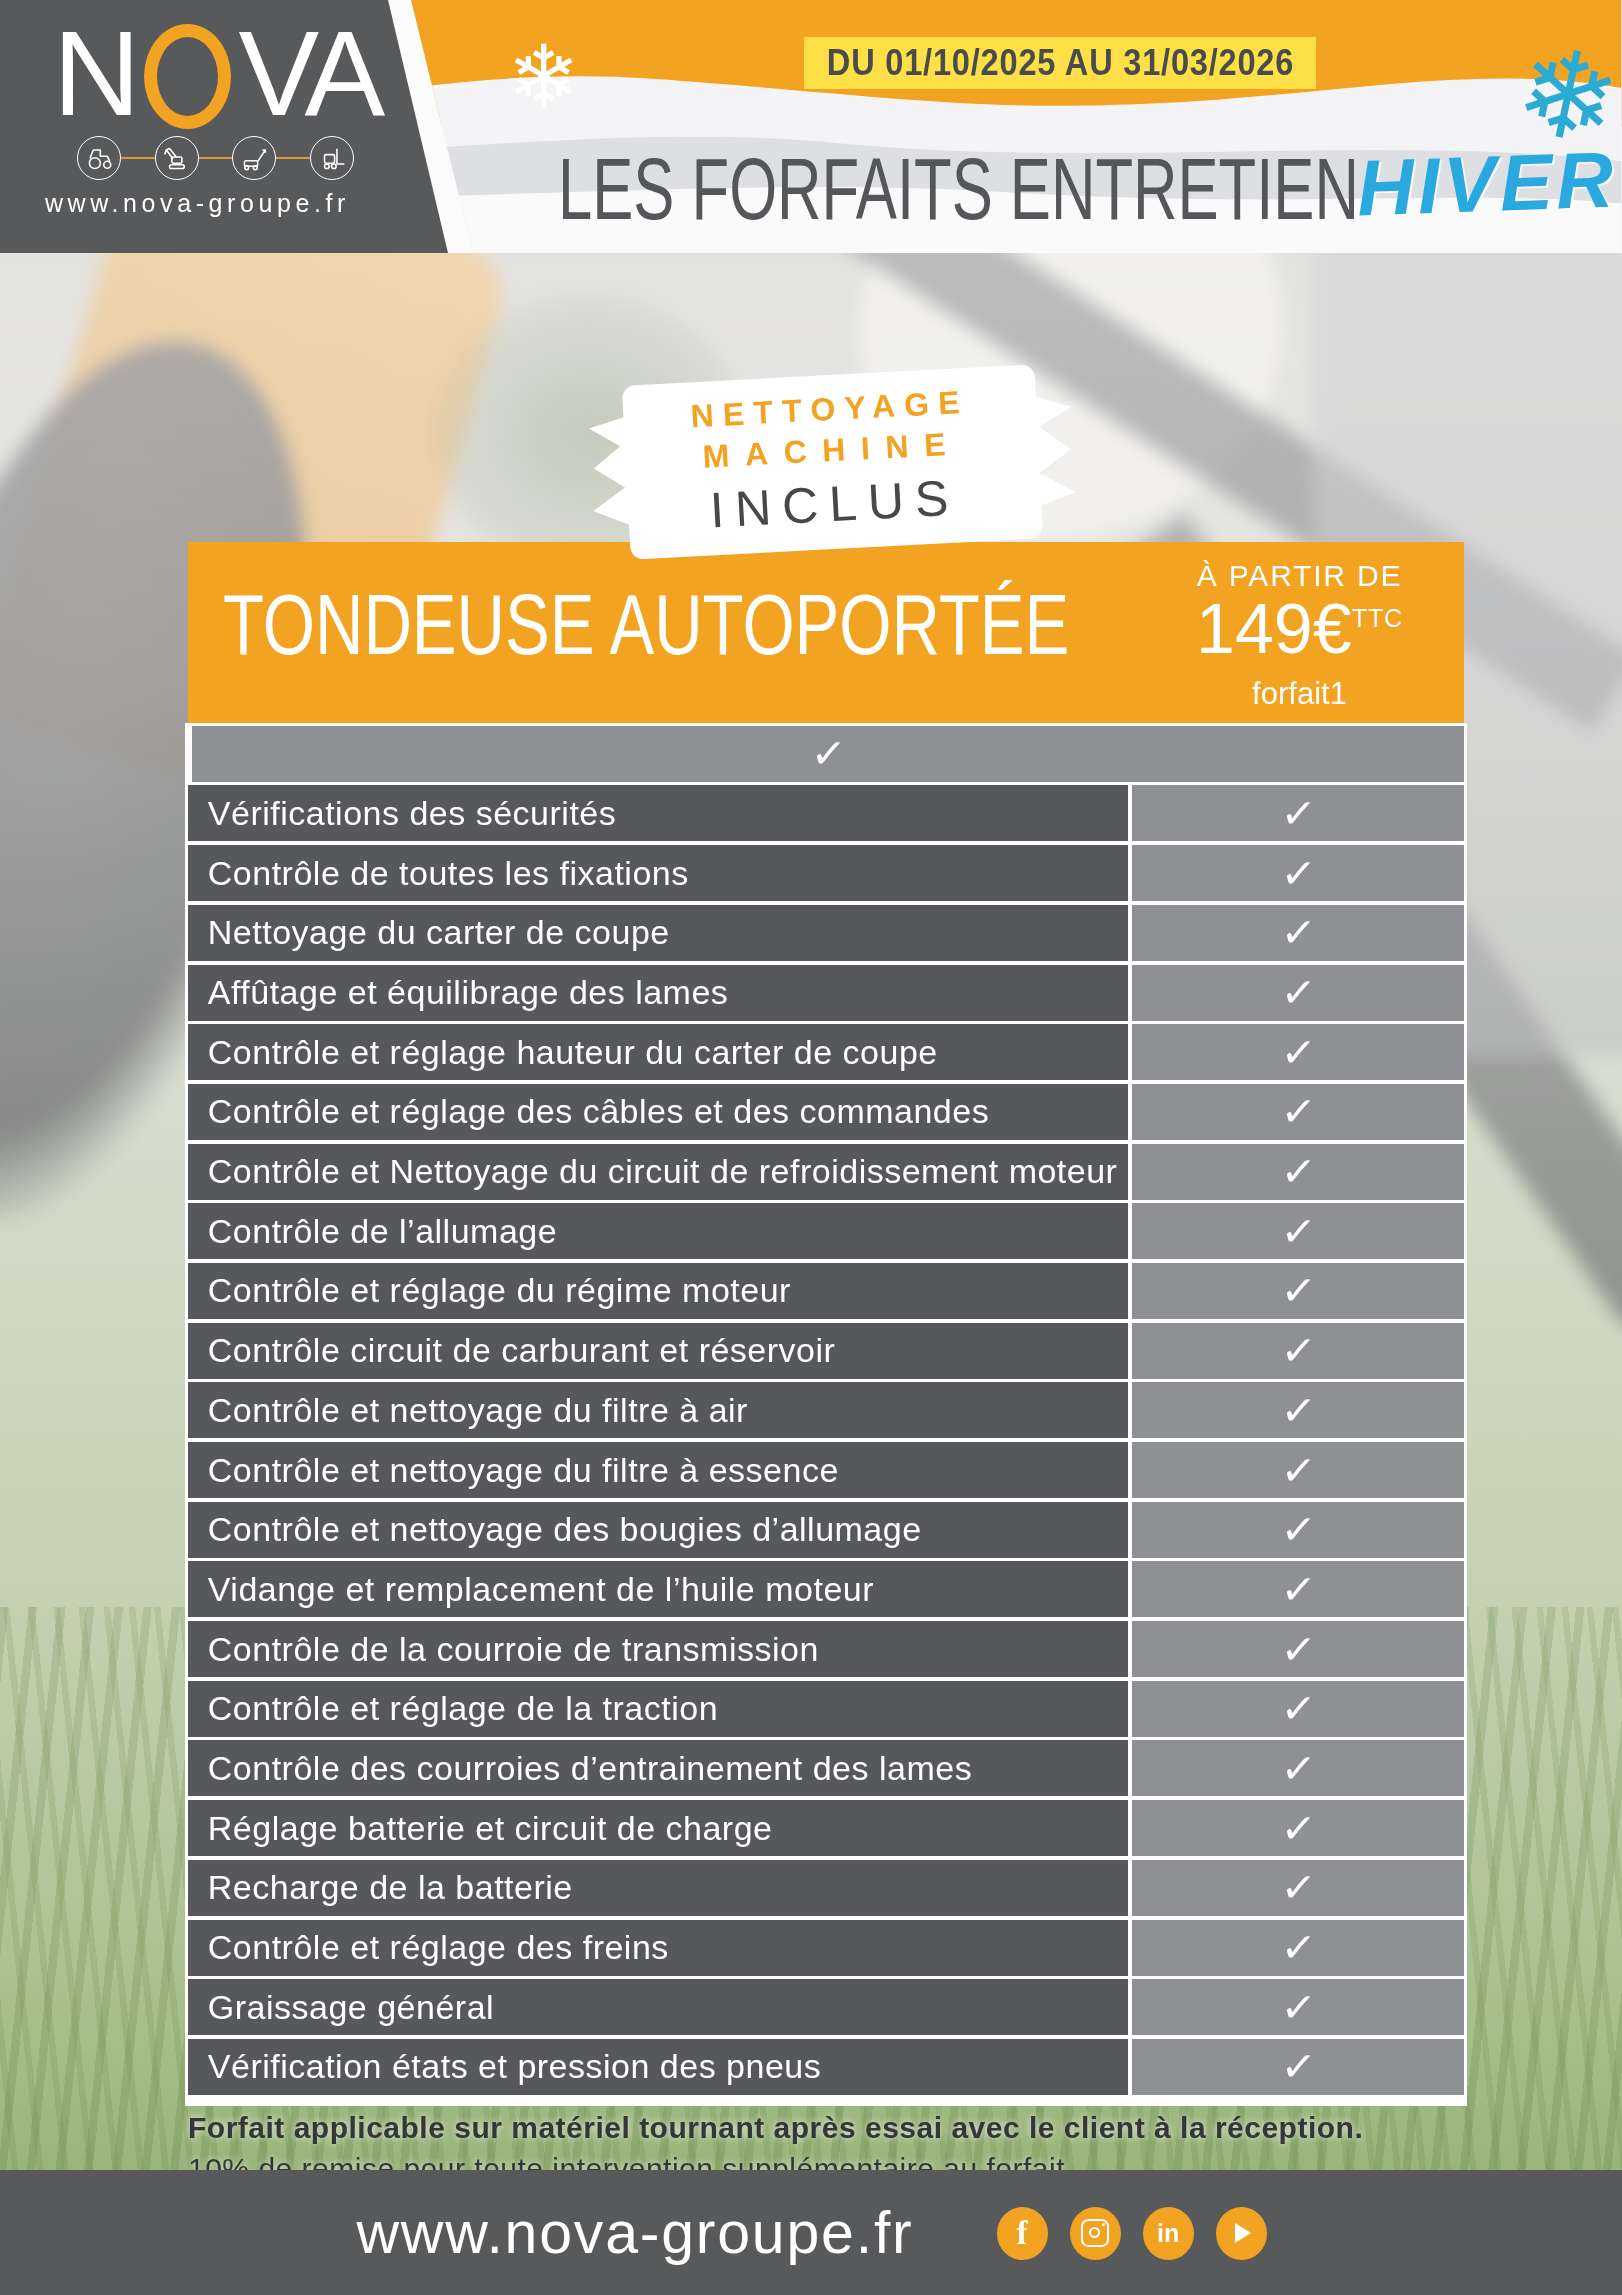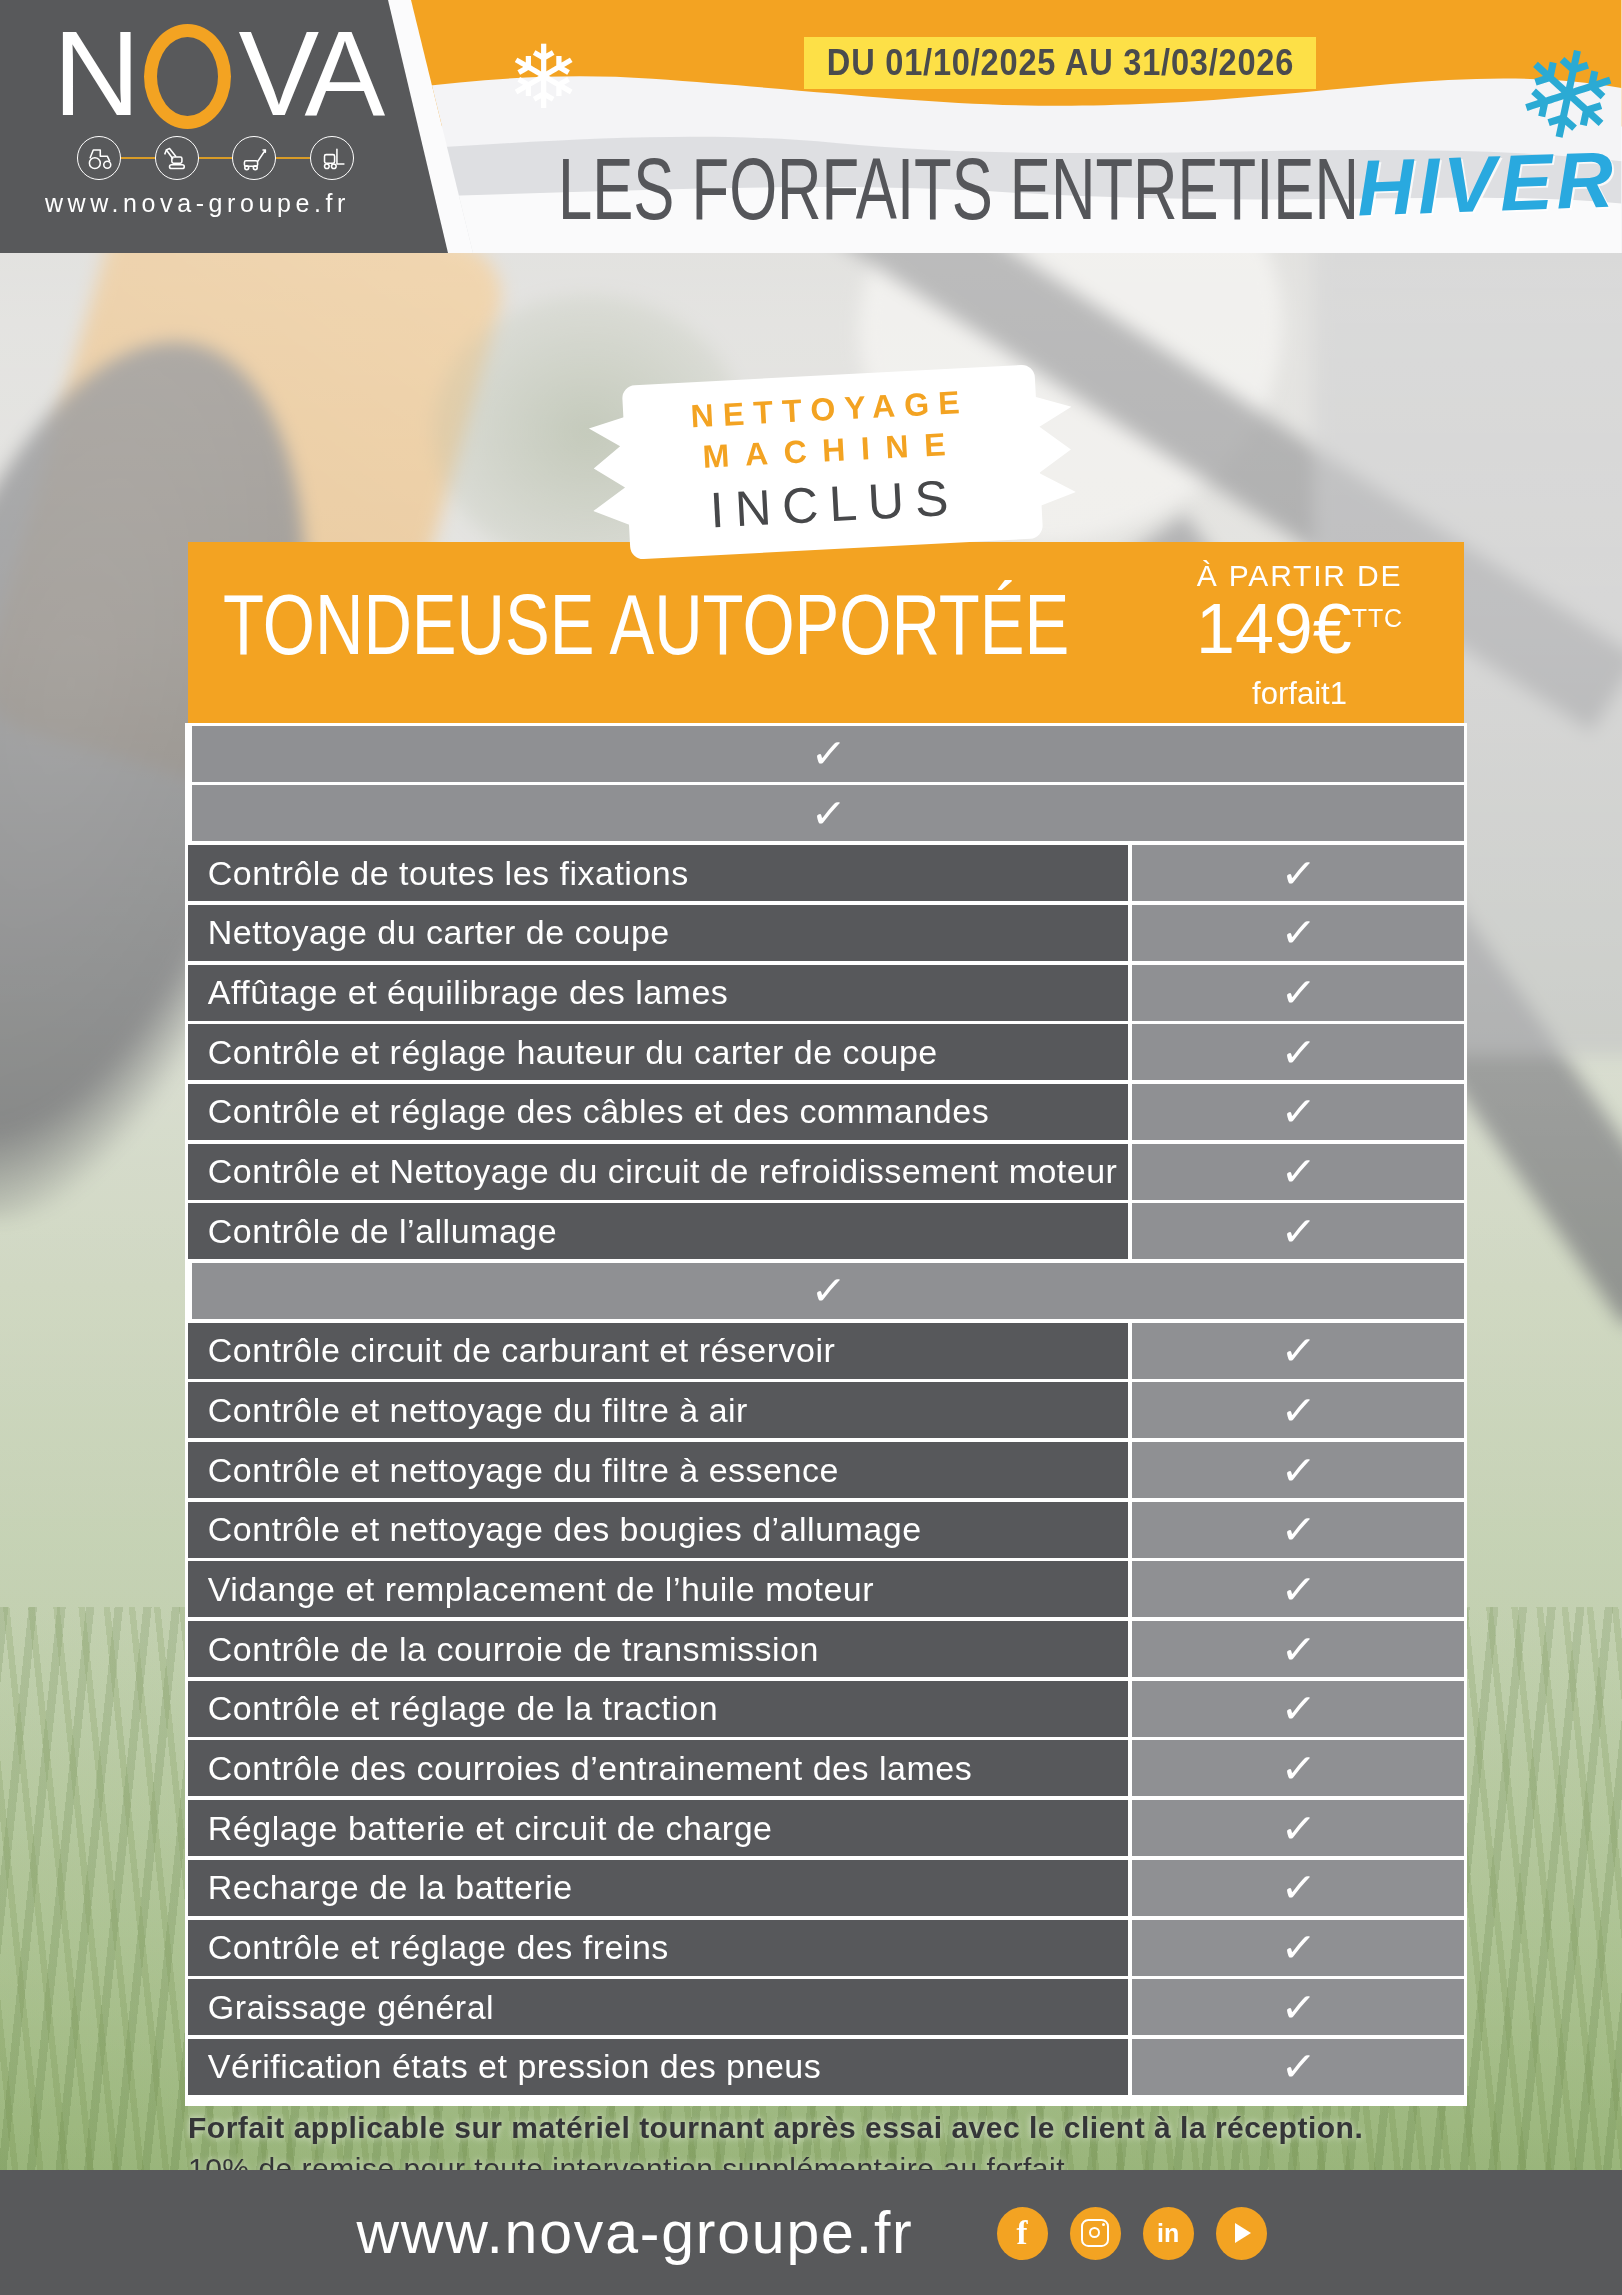--- a/index.html
+++ b/index.html
@@ -194,20 +194,21 @@
   </div>
 
   <div class="tableWrap">
     <div>
         <div class="t-row">
           <div class="t-check">
             <span class="mark">✓</span>
           </div>
         </div>
         <div class="t-row">
+          <div class="t-label">Vérifications des sécurités</div>
           <div class="t-check">
             <span class="mark">✓</span>
           </div>
         </div>
         <div class="t-row">
           <div class="t-label">Contrôle de toutes les fixations</div>
           <div class="t-check">
             <span class="mark">✓</span>
           </div>
         </div>
@@ -241,20 +242,21 @@
             <span class="mark">✓</span>
           </div>
         </div>
         <div class="t-row">
           <div class="t-label">Contrôle de l’allumage</div>
           <div class="t-check">
             <span class="mark">✓</span>
           </div>
         </div>
         <div class="t-row">
+          <div class="t-label">Contrôle et réglage du régime moteur</div>
           <div class="t-check">
             <span class="mark">✓</span>
           </div>
         </div>
         <div class="t-row">
           <div class="t-label">Contrôle circuit de carburant et réservoir</div>
           <div class="t-check">
             <span class="mark">✓</span>
           </div>
         </div>

